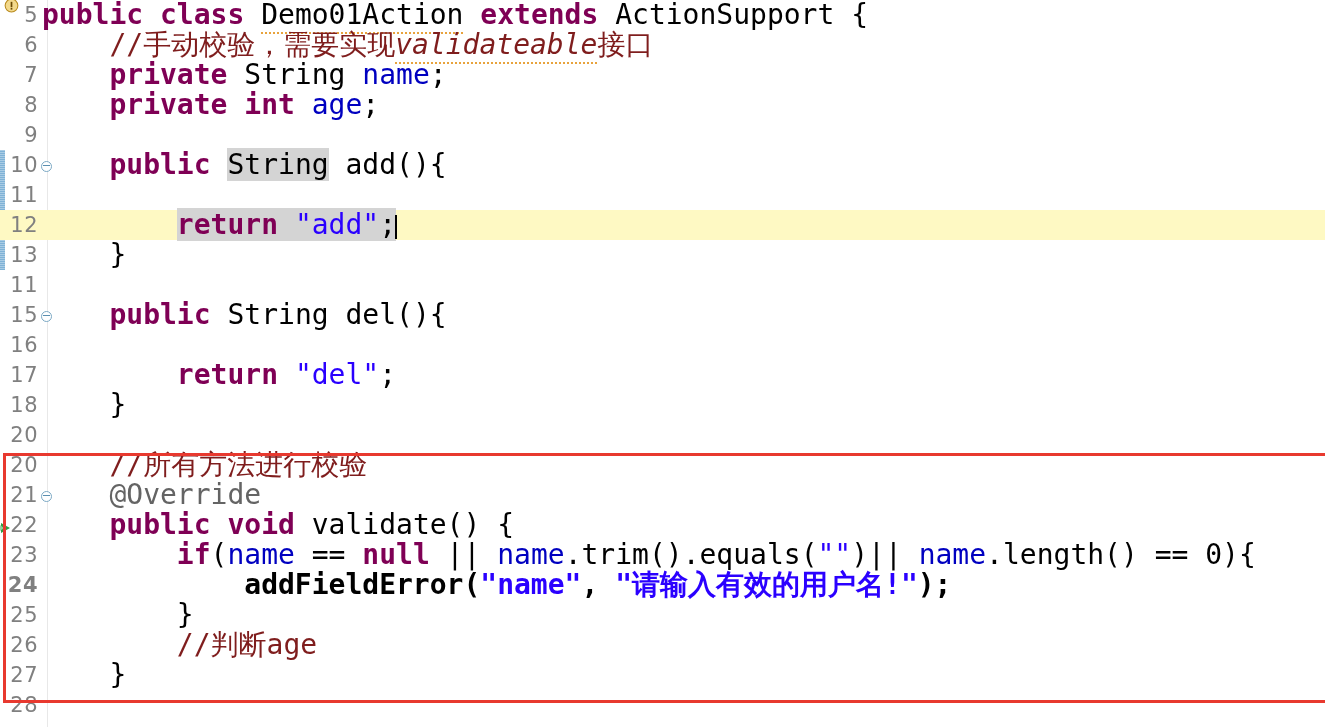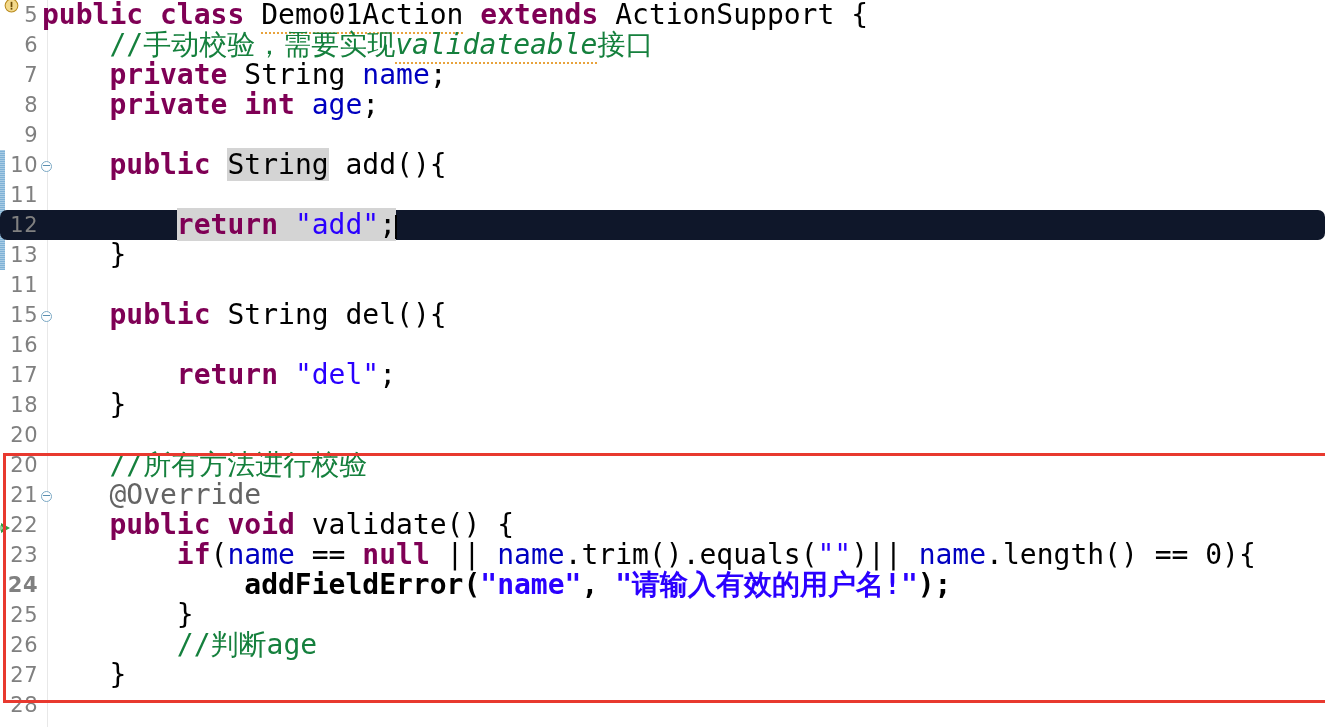--- a/index.html
+++ b/index.html
@@ -42,22 +42,21 @@
   
   .row {
     position: absolute;
     left: 0;
     width: 1325px;
     height: 30px;
     line-height: 30px;
     white-space: pre;
   }
   .row.current {
-    background: #0f172a;
-    border-radius: 7px;
+    background: #fef9c3;
   }
   .lineno {
     position: absolute;
     left: 0;
     width: 38px;
     text-align: right;
     color: #808080;
     font-size: 21px;
     font-family: "DejaVu Sans", "Liberation Sans", sans-serif;
     letter-spacing: 0.5px;
@@ -97,21 +96,21 @@
     top: 0;
     font-size: 28px;
     font-family: "DejaVu Sans Mono", "Liberation Mono", monospace;
     color: #000000;
     white-space: pre;
   }
 
   
   .kw      { color: #7f0055; font-weight: bold; }
   .str     { color: #2a00ff; }
-  .cmt     { color: #15803d; }
+  .cmt     { color: #7f1d1d; }
   .anno    { color: #646464; }
   .field   { color: #0000c0; }
   .plain   { color: #000000; }
   .sel     { background: #d4d4d4; }
   .occur   { background: #d4d4d4; }
 
   .squiggle-warn {
     border-bottom: 2px dotted #e8a33d;
     padding-bottom: 1px;
   }

